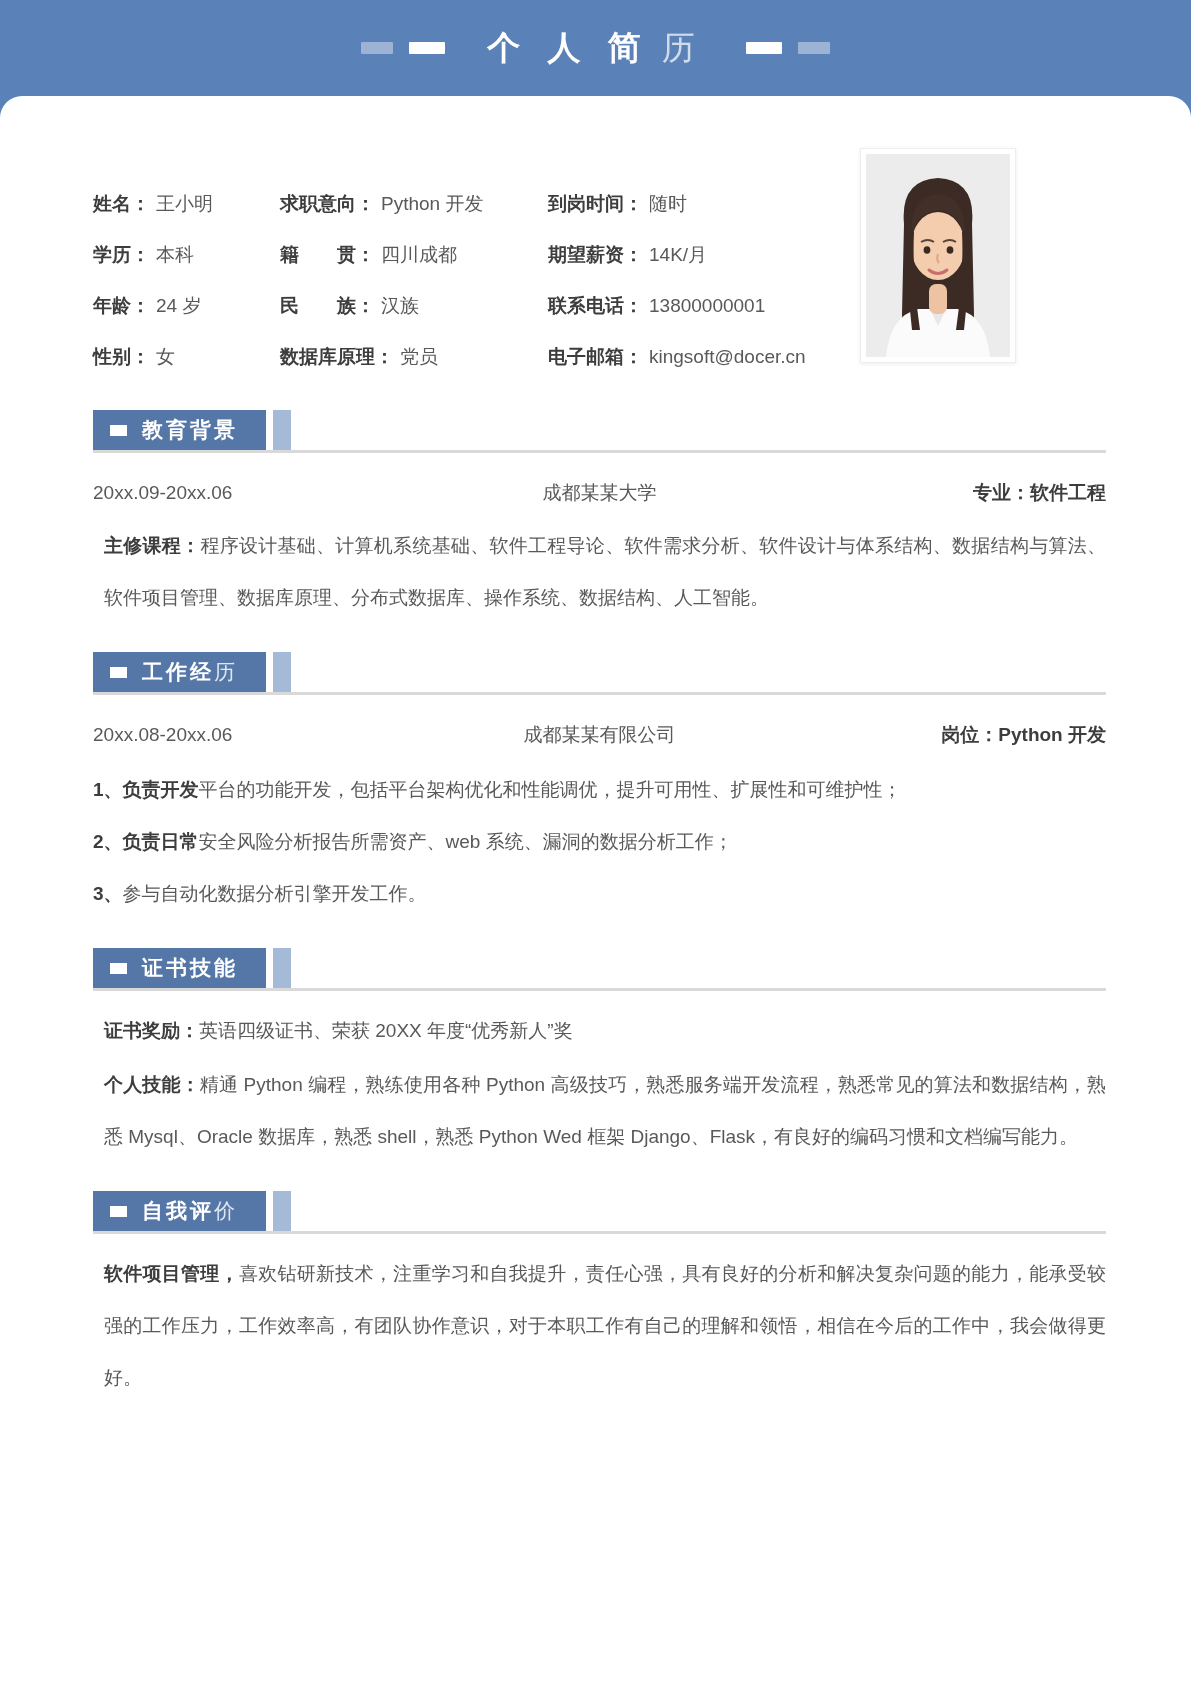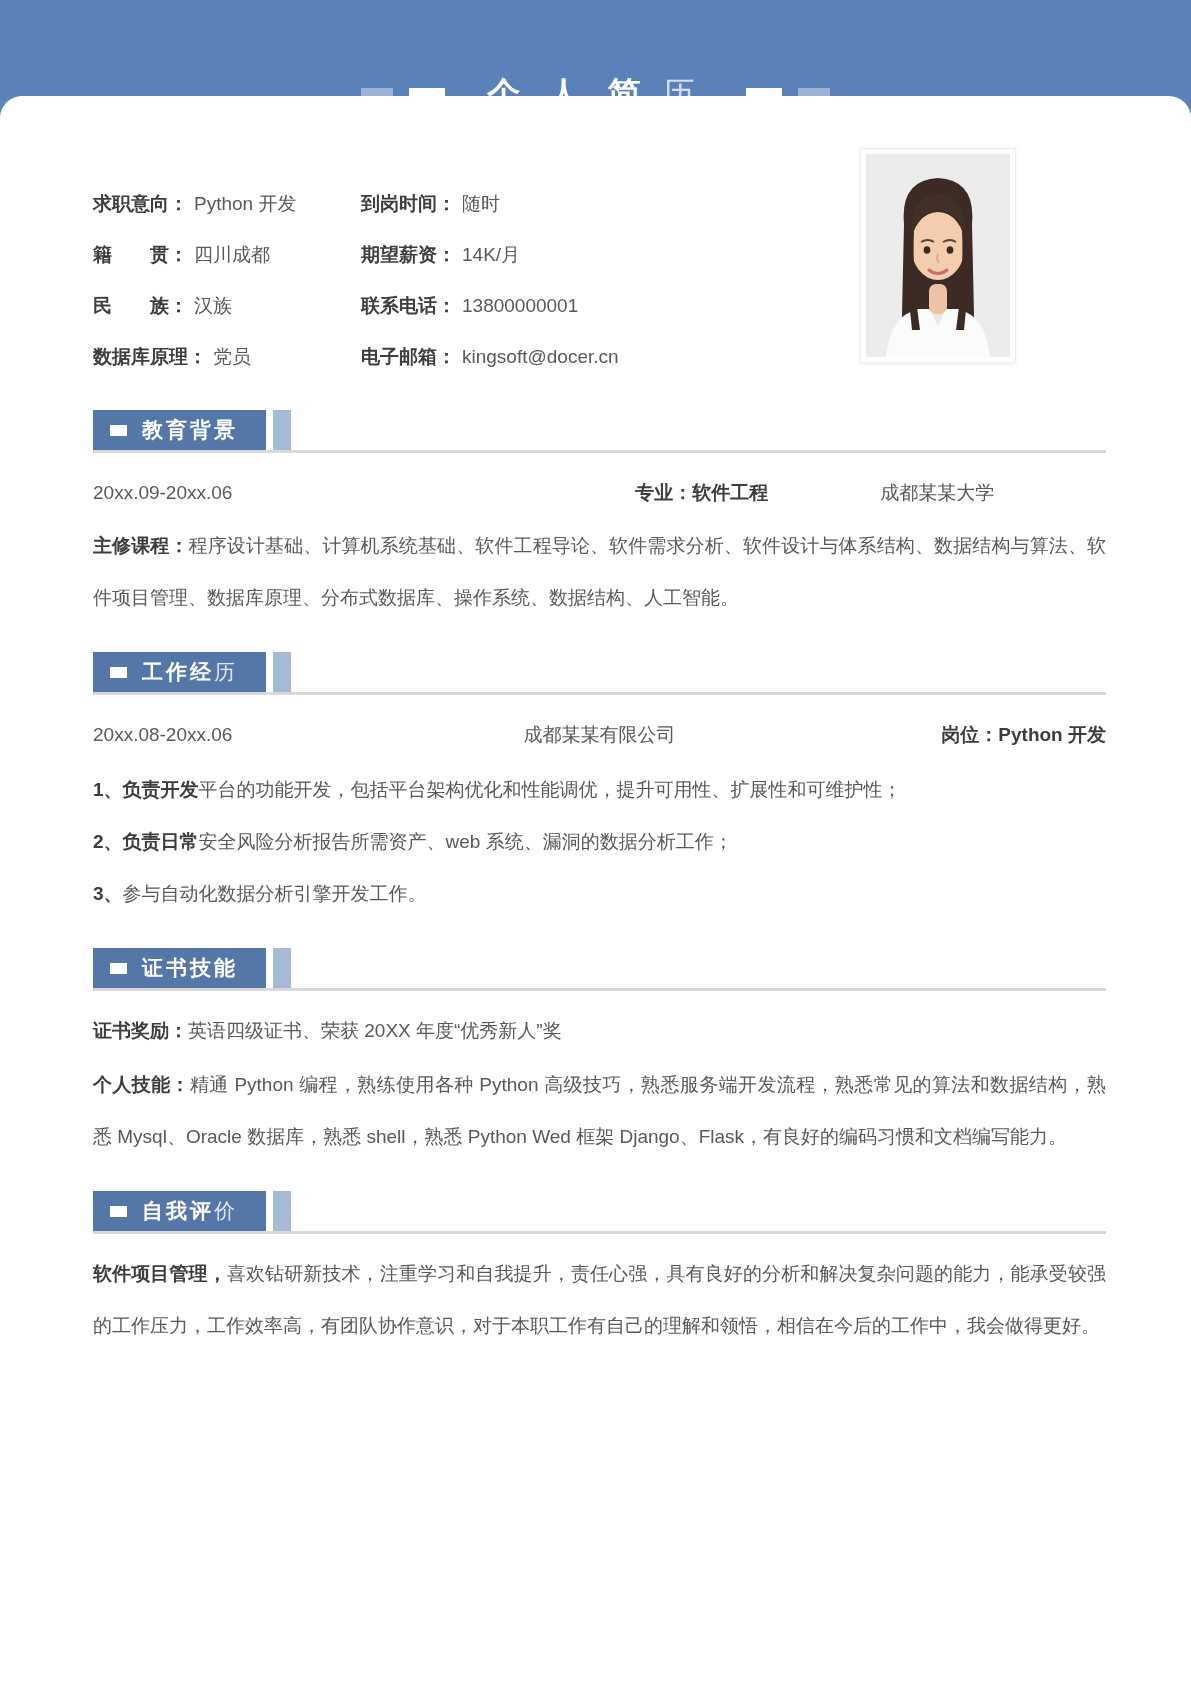--- a/index.html
+++ b/index.html
@@ -14,21 +14,21 @@
   html,body{background:#ffffff;}
   body{
     width:1191px;height:1684px;margin:0 auto;position:relative;
     font-family:"Liberation Sans","DejaVu Sans",sans-serif;
     color:var(--ink-soft);overflow:hidden;
   }
   
   .top-band{height:118px;background:var(--band-blue);position:relative;}
   .band-row{
     position:absolute;top:0;left:0;right:0;height:96px;
-    display:flex;align-items:center;justify-content:center;gap:16px;margin-top:46px;
+    display:flex;align-items:center;justify-content:center;gap:16px;
   }
   .dash{display:inline-block;height:12px;border-radius:1px;}
   .dash-light{width:32px;background:#9cb3d6;}
   .dash-white{width:36px;background:#ffffff;}
   .doc-title{
     color:#ffffff;font-size:33px;font-weight:bold;letter-spacing:9px;
     margin:0 26px;white-space:nowrap;
   }
   .title-light{font-weight:normal;color:rgba(255,255,255,0.72);margin-left:12px;}
   
@@ -62,21 +62,21 @@
   .sec-title{color:#ffffff;font-size:21px;font-weight:bold;letter-spacing:3px;white-space:nowrap;}
   .sec-title-light{font-weight:normal;color:rgba(255,255,255,0.82);}
   .sec-accent{width:18px;height:40px;background:var(--accent-blue);margin-left:7px;}
   .sec-line{height:3px;background:var(--line-gray);width:100%;}
   
   .row3{display:flex;margin-top:27px;font-size:19px;align-items:baseline;}
   .row3 .cell{flex:1;color:var(--ink-soft);}
   .row3 .left{text-align:left;}
   .row3 .mid{text-align:center;}
   .row3 .right{text-align:right;font-weight:bold;color:var(--ink);}
-  .para{font-size:19px;line-height:52px;color:var(--ink-soft);margin-top:14px;text-align:justify;}
+  .para{font-size:19px;line-height:52px;color:var(--ink-soft);margin-top:14px;text-align:justify;margin-left:11px;}
   .para b{color:var(--ink);}
   .bullets{margin-top:16px;}
   .bullet{font-size:19px;line-height:52px;color:var(--ink-soft);}
   .bullet b{color:var(--ink);}
 </style>
 </head>
 <body>
 
 <header class="top-band">
   <div class="band-row">
@@ -85,20 +85,38 @@
     <h1 class="doc-title"><span>个 人 简</span><span class="title-light">历</span></h1>
     <span class="dash dash-white"></span>
     <span class="dash dash-light"></span>
   </div>
 </header>
 
 <main class="page-card">
 
   <section class="personal">
     <div class="info-cols">
+      <div class="info-col col1">
+        <div class="info-row">
+            <span class="info-label">姓名：</span>
+            <span class="info-value">王小明</span>
+          </div>
+        <div class="info-row">
+            <span class="info-label">学历：</span>
+            <span class="info-value">本科</span>
+          </div>
+        <div class="info-row">
+            <span class="info-label">年龄：</span>
+            <span class="info-value">24 岁</span>
+          </div>
+        <div class="info-row">
+            <span class="info-label">性别：</span>
+            <span class="info-value">女</span>
+          </div>
+      </div>
       <div class="info-col col2">
         <div class="info-row">
             <span class="info-label">求职意向：</span>
             <span class="info-value">Python 开发</span>
           </div>
         <div class="info-row">
             <span class="info-label">籍　　贯：</span>
             <span class="info-value">四川成都</span>
           </div>
         <div class="info-row">
@@ -165,22 +183,22 @@
       <div class="sec-box">
         <span class="sec-dash"></span>
         <span class="sec-title"><span>教育背景</span><span class="sec-title-light"></span></span>
       </div>
       <div class="sec-accent"></div>
     </div>
     <div class="sec-line"></div>
 
     <div class="row3">
       <span class="cell left">20xx.09-20xx.06</span>
+      <span class="cell mid">成都某某大学</span>
       <span class="cell right">专业：软件工程</span>
-      <span class="cell mid">成都某某大学</span>
     </div>
     <p class="para"><b>主修课程：</b><span>程序设计基础、计算机系统基础、软件工程导论、软件需求分析、软件设计与体系结构、数据结构与算法、软件项目管理、数据库原理、分布式数据库、操作系统、数据结构、人工智能。</span></p>
   </section>
 
   <section>
     <div class="sec-head">
       <div class="sec-box">
         <span class="sec-dash"></span>
         <span class="sec-title"><span>工作经</span><span class="sec-title-light">历</span></span>
       </div>

